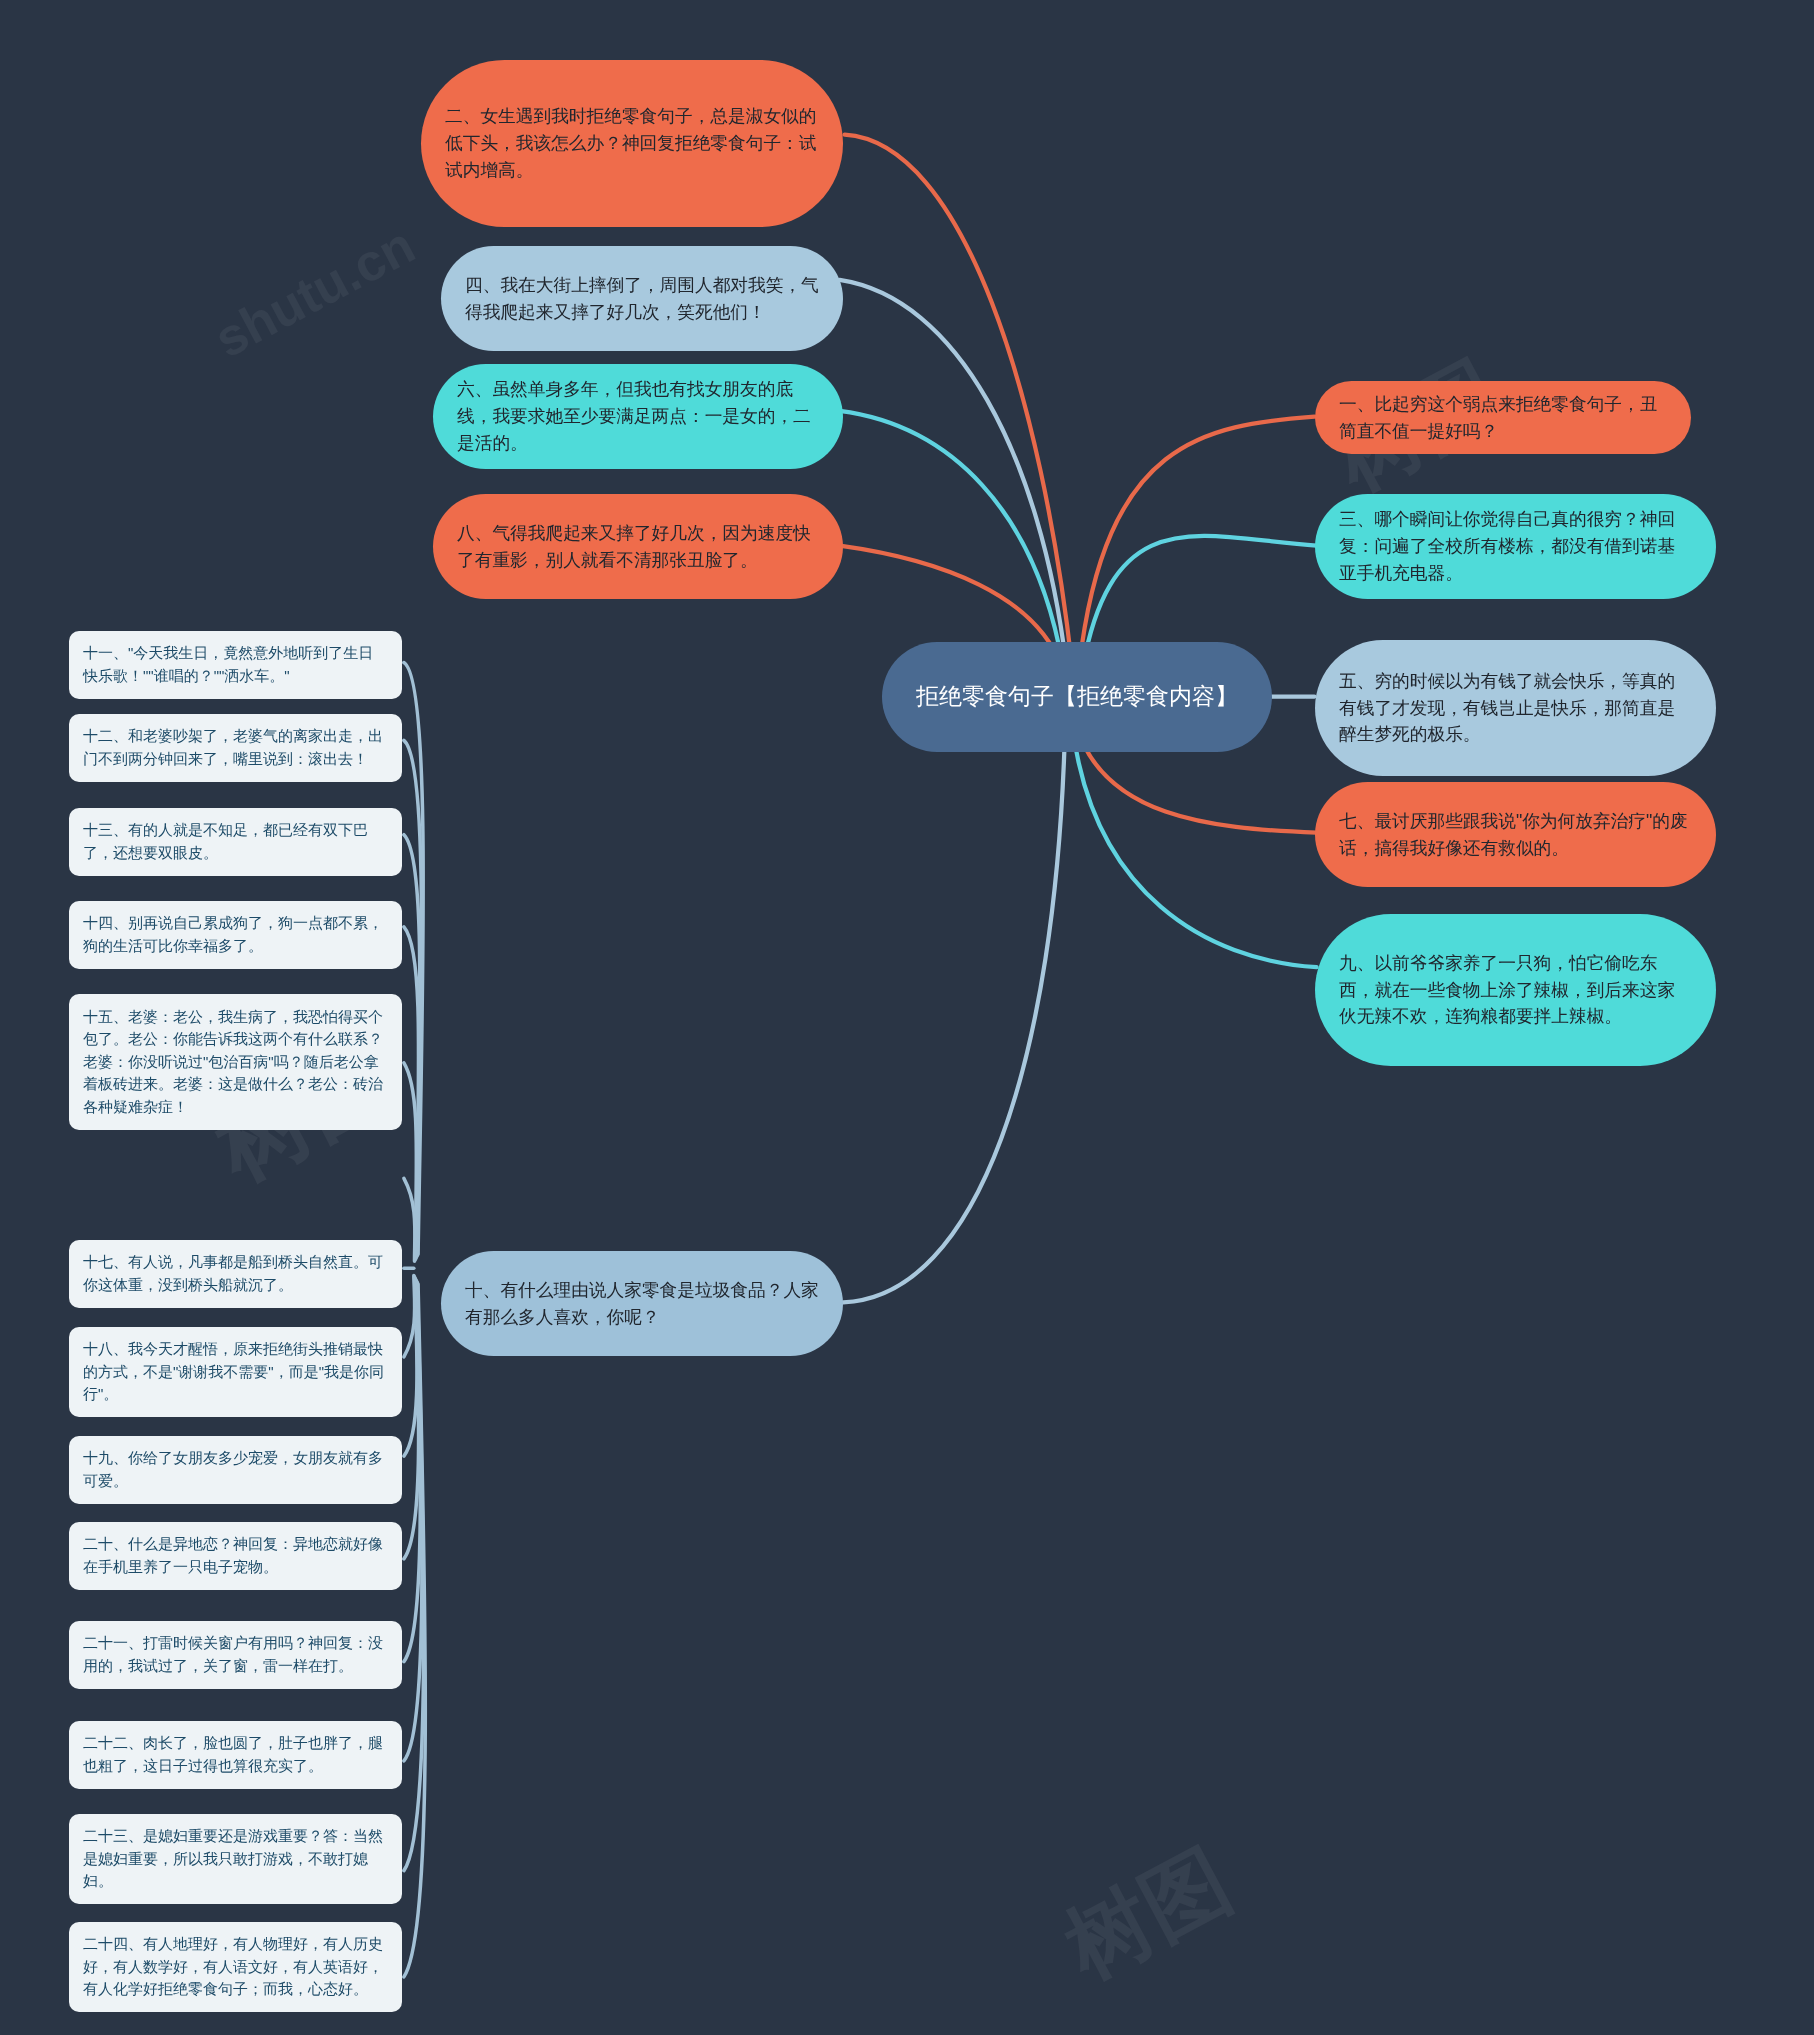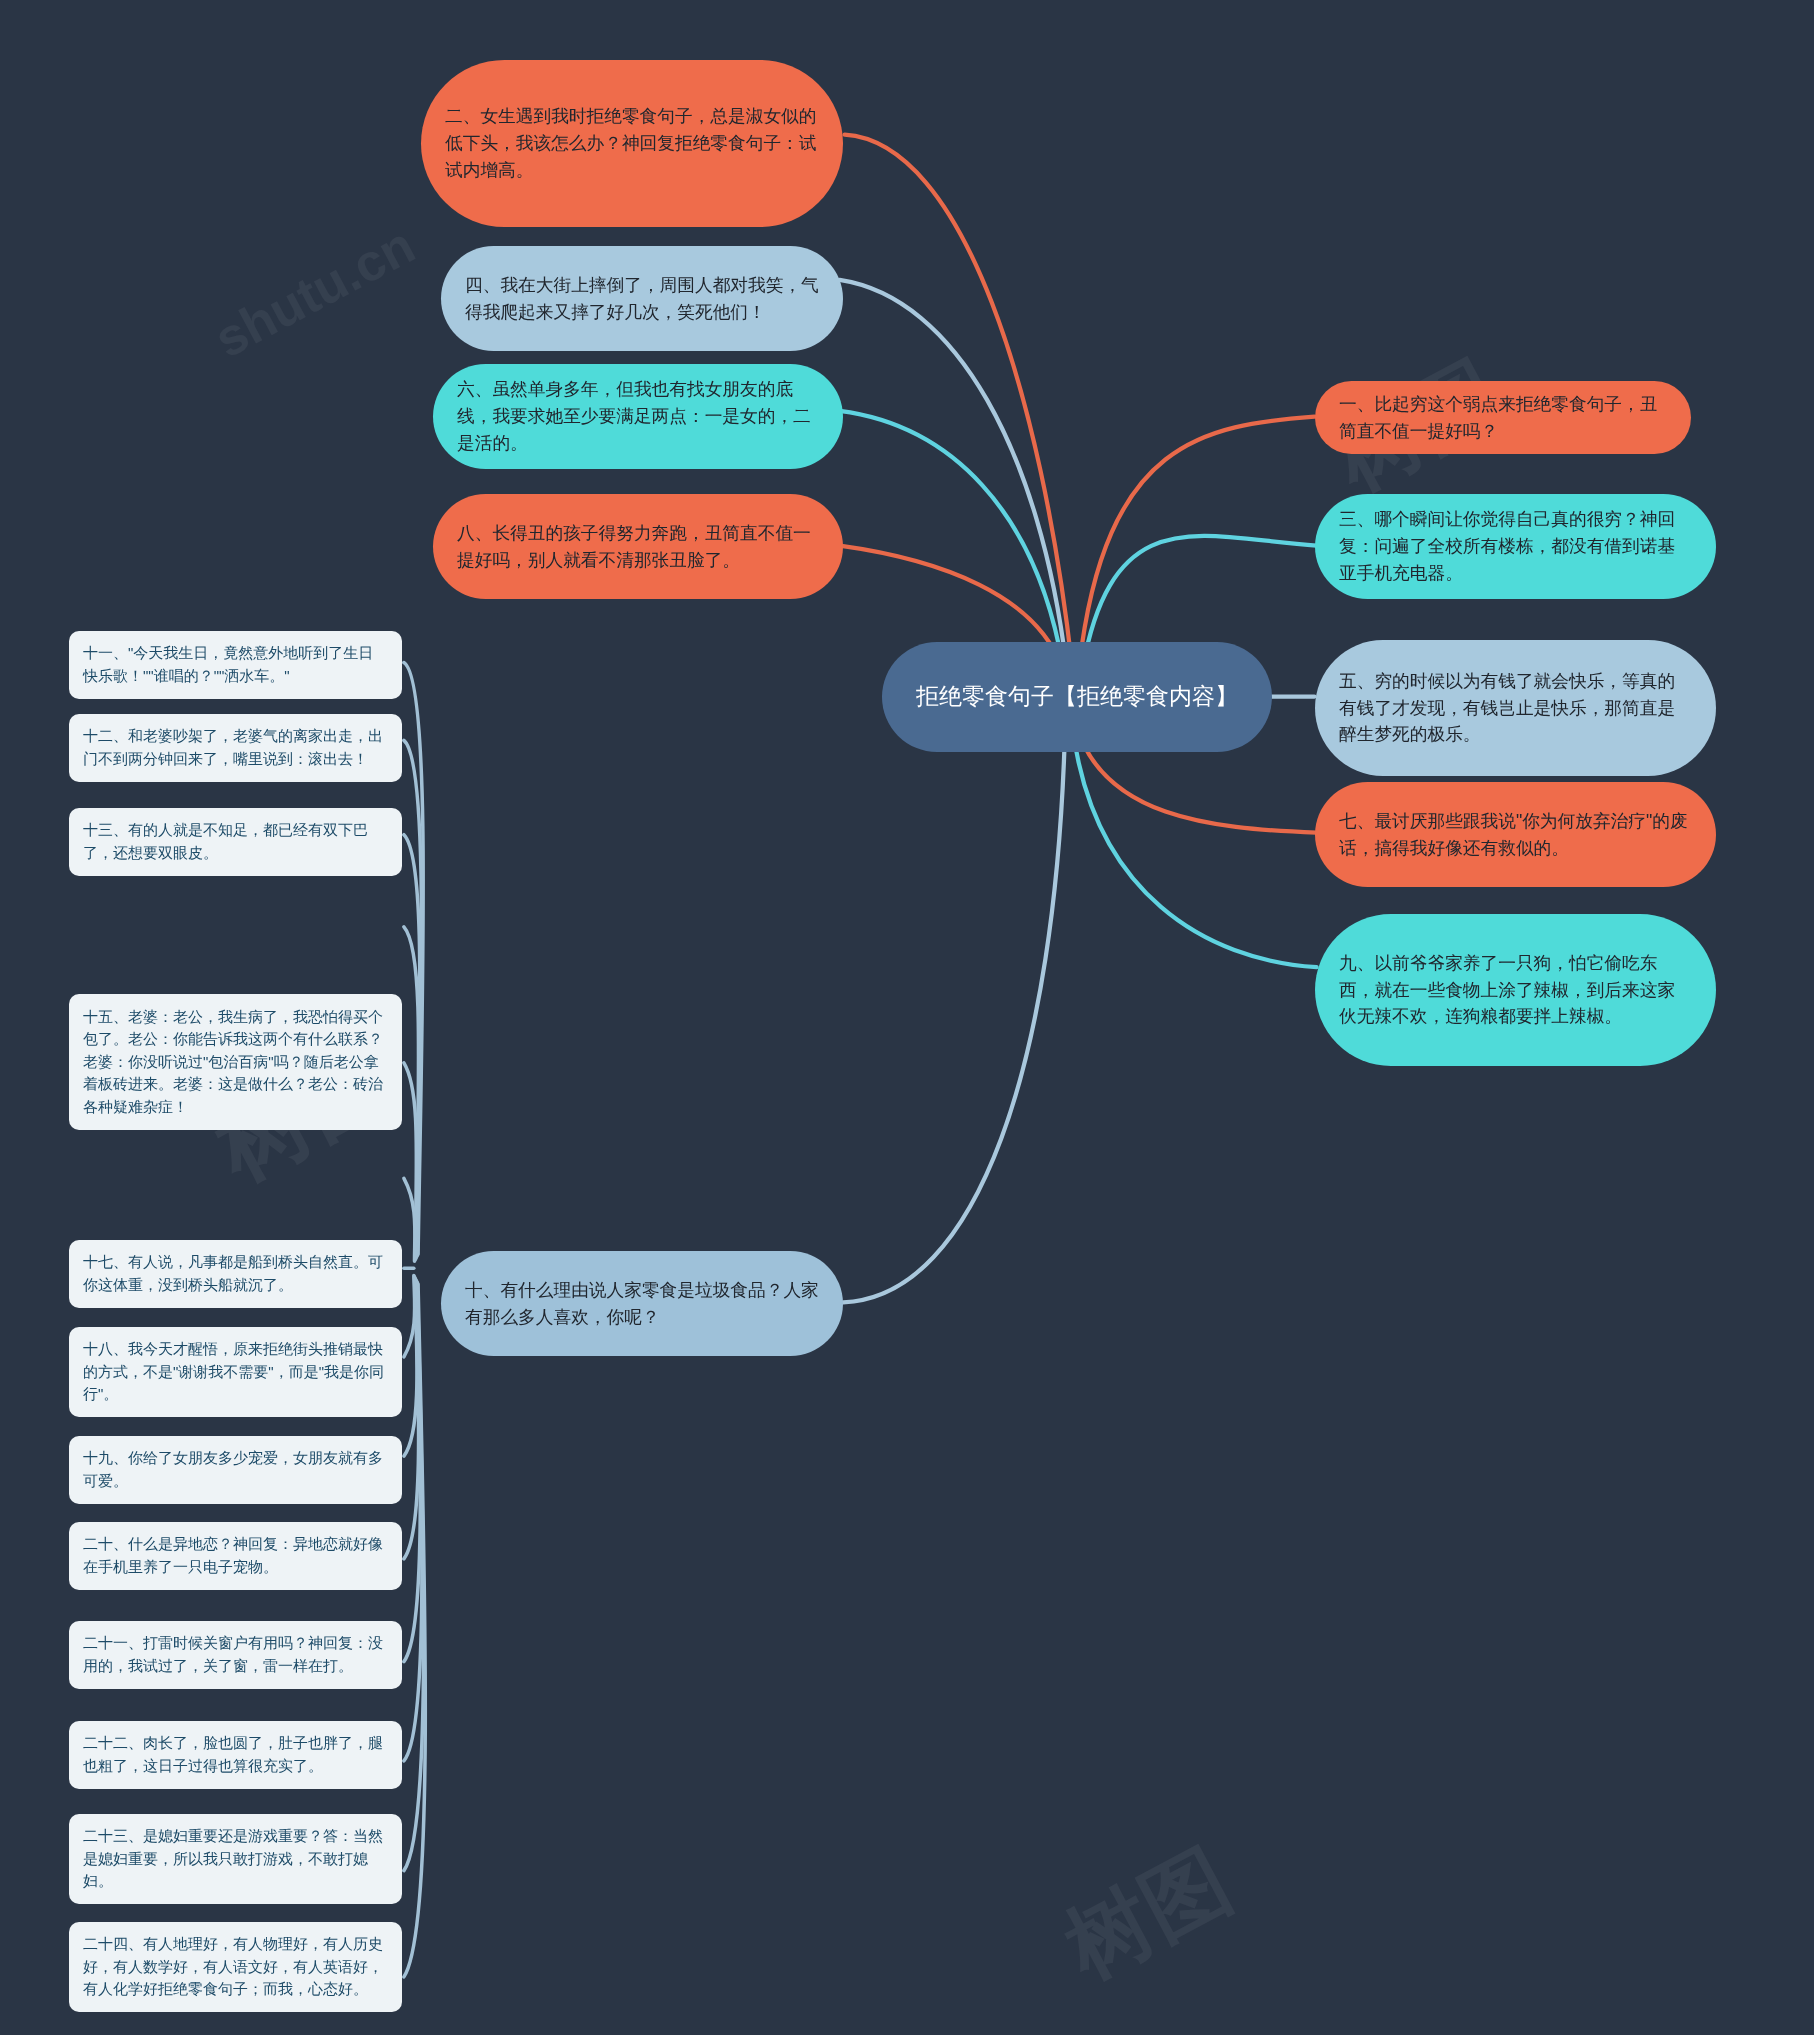--- a/index.html
+++ b/index.html
@@ -119,21 +119,21 @@
 
   <div class="node pill lightblue" style="left:441px; top:228px; width:402px; height:105px;">
     <span class="node-text">四、我在大街上摔倒了，周围人都对我笑，气得我爬起来又摔了好几次，笑死他们！</span>
   </div>
 
   <div class="node pill cyan" style="left:433px; top:364px; width:410px; height:105px;">
     <span class="node-text">六、虽然单身多年，但我也有找女朋友的底线，我要求她至少要满足两点：一是女的，二是活的。</span>
   </div>
 
   <div class="node pill orange" style="left:433px; top:494px; width:410px; height:105px;">
-    <span class="node-text">八、长得丑的孩子得努力奔跑，丑简直不值一提好吗，别人就看不清那张丑脸了。</span>
+    <span class="node-text">八、气得我爬起来又摔了好几次，因为速度快了有重影，别人就看不清那张丑脸了。</span>
   </div>
 
   <div class="node pill steel" style="left:441px; top:1251px; width:402px; height:105px;">
     <span class="node-text">十、有什么理由说人家零食是垃圾食品？人家有那么多人喜欢，你呢？</span>
   </div>
 
   <div class="node pill orange" style="left:1315px; top:381px; width:376px; height:73px;">
     <span class="node-text">一、比起穷这个弱点来拒绝零食句子，丑简直不值一提好吗？</span>
   </div>
 
@@ -155,20 +155,23 @@
 
   <div class="node leaf" style="top:631px; min-height:62px;">
     <span class="node-text">十一、"今天我生日，竟然意外地听到了生日快乐歌！""谁唱的？""洒水车。"</span>
   </div>
   <div class="node leaf" style="top:714px; min-height:62px;">
     <span class="node-text">十二、和老婆吵架了，老婆气的离家出走，出门不到两分钟回来了，嘴里说到：滚出去！</span>
   </div>
   <div class="node leaf" style="top:808px; min-height:62px;">
     <span class="node-text">十三、有的人就是不知足，都已经有双下巴了，还想要双眼皮。</span>
   </div>
+  <div class="node leaf" style="top:901px; min-height:62px;">
+    <span class="node-text">十四、别再说自己累成狗了，狗一点都不累，狗的生活可比你幸福多了。</span>
+  </div>
   <div class="node leaf" style="top:994px; min-height:136px;">
     <span class="node-text">十五、老婆：老公，我生病了，我恐怕得买个包了。老公：你能告诉我这两个有什么联系？老婆：你没听说过"包治百病"吗？随后老公拿着板砖进来。老婆：这是做什么？老公：砖治各种疑难杂症！</span>
   </div>
   <div class="node leaf" style="top:1240px; min-height:62px;">
     <span class="node-text">十七、有人说，凡事都是船到桥头自然直。可你这体重，没到桥头船就沉了。</span>
   </div>
   <div class="node leaf" style="top:1327px; min-height:86px;">
     <span class="node-text">十八、我今天才醒悟，原来拒绝街头推销最快的方式，不是"谢谢我不需要"，而是"我是你同行"。</span>
   </div>
   <div class="node leaf" style="top:1436px; min-height:62px;">

